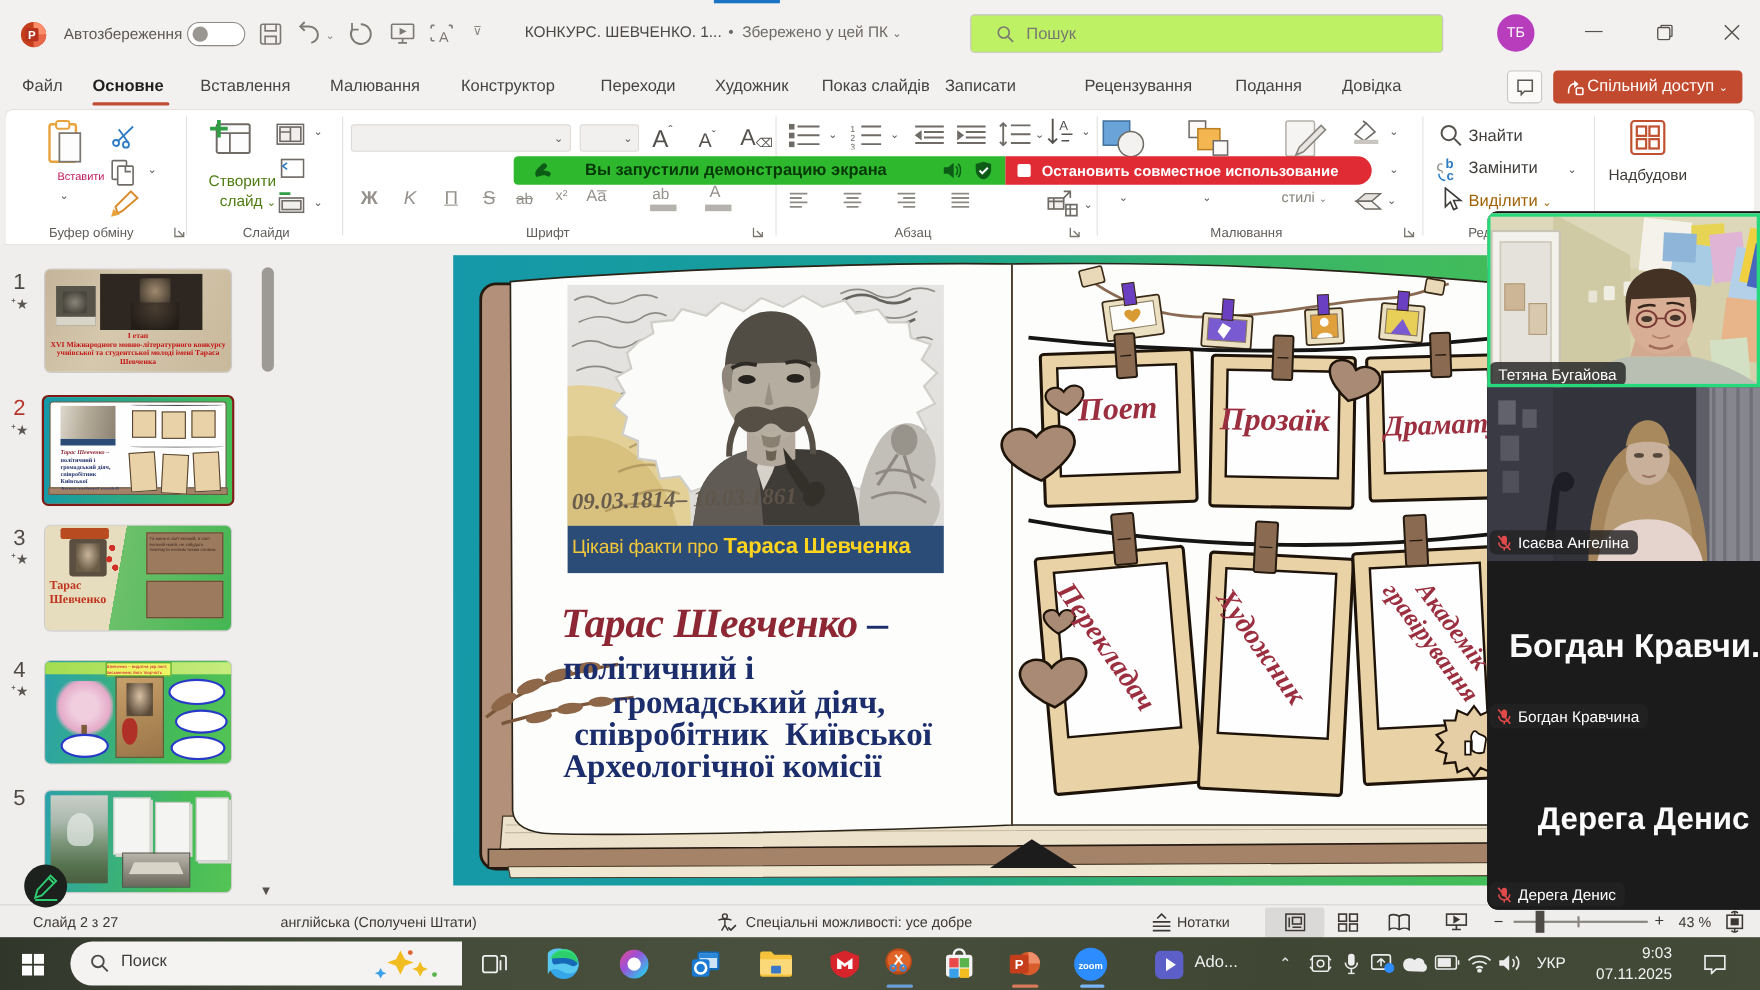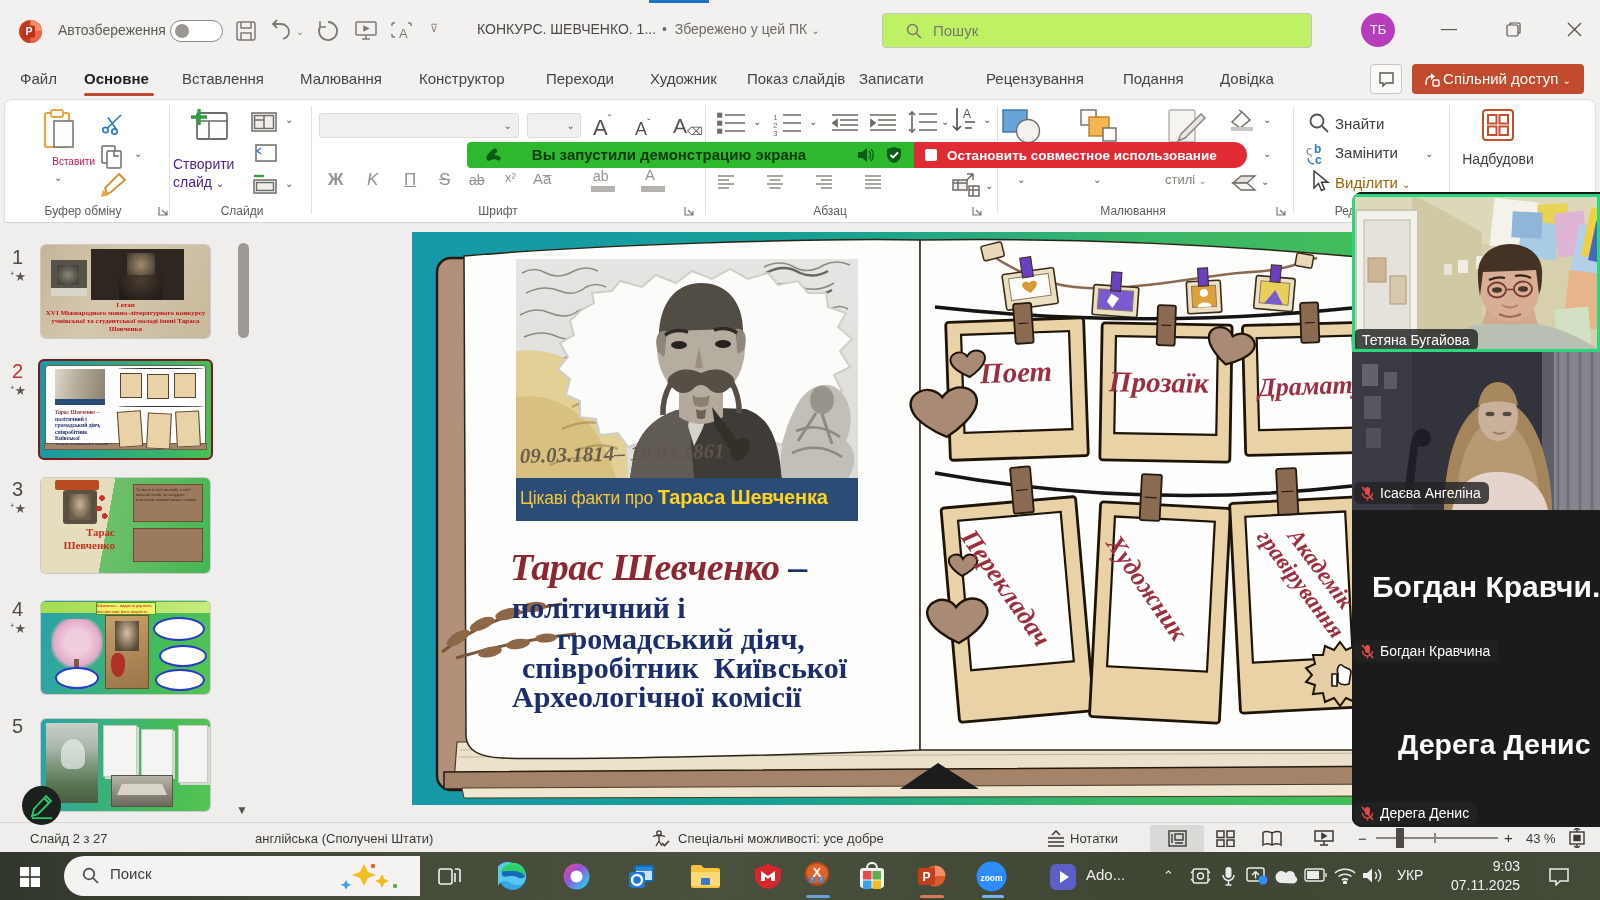--- a/index.html
+++ b/index.html
@@ -150,21 +150,21 @@
     <svg class="dlg" style="left:152px" width="12" height="12" viewBox="0 0 12 12" fill="none" stroke="#7a766f" stroke-width="1.2">
         <path d="M2 2v8h8M5 5l5 5M10 6v4h-4"></path>
       </svg>
     <div class="rsep" style="left:164px"></div>
     
     <svg class="abs" style="left:184px;top:7px" width="40" height="38" viewBox="0 0 40 38">
         <rect x="8" y="6" width="30" height="26" rx="1.5" fill="#fdfdfd" stroke="#6f6b66" stroke-width="1.8"></rect>
         <path d="M8 14h30M20 14v18" stroke="#6f6b66" stroke-width="1.6"></path>
         <path d="M10 2v16M2 10h16" stroke="#2f9e44" stroke-width="3.4"></path>
       </svg>
-    <div class="abs" style="left:168px;top:55px;width:78px;text-align:left;font-size:14px;color:#4c1d95;line-height:18px">Створити<br>слайд <span style="font-size:10px">⌄</span></div>
+    <div class="abs" style="left:168px;top:55px;width:78px;text-align:right;font-size:14px;color:#4d7c0f;line-height:18px">Створити<br>слайд <span style="font-size:10px">⌄</span></div>
     <svg class="abs" style="left:246px;top:12px" width="26" height="20" viewBox="0 0 26 20" fill="none" stroke="#6f6b66" stroke-width="1.5">
         <rect x="1" y="1" width="24" height="18"></rect>
         <rect x="3.5" y="3.5" width="19" height="13" fill="#f1efed"></rect>
         <path d="M13 3.5v13M3.5 8h9"></path>
       </svg>
     <div class="abs" style="left:280px;top:14px;font-size:10px;color:#5c5955">⌄</div>
     <svg class="abs" style="left:248px;top:42px" width="24" height="20" viewBox="0 0 24 20" fill="none" stroke="#6f6b66" stroke-width="1.5">
         <rect x="3" y="3" width="20" height="16"></rect>
         <path d="M8 6 4 9l4 3" stroke="#2e7cc4"></path>
       </svg>
@@ -364,21 +364,21 @@
       <div class="abs" style="left:107px;top:52px;width:24px;height:36px;background:#e9d2a7;border:1px solid #554433;transform:rotate(3deg)"></div>
       <div class="abs" style="left:136px;top:50px;width:24px;height:36px;background:#e9d2a7;border:1px solid #554433;transform:rotate(-3deg)"></div>
     </div>
     <div class="tnum" style="top:255px">3</div>
     <div class="tstar" style="top:276px">⁺★</div>
     <div class="thumb" style="top:255px;height:95px;background:linear-gradient(100deg,#e6dcbe 40%,#6cc06a 40%,#44b653)">
       <div class="abs" style="left:14px;top:2px;width:44px;height:10px;background:#b84c20;border-radius:2px"></div>
       <div class="abs" style="left:22px;top:12px;width:34px;height:34px;background:#5a4f40;border-radius:3px"></div>
       <div class="abs" style="left:28px;top:16px;width:22px;height:26px;background:radial-gradient(ellipse at 50% 40%,#c8b59a,#6b5c48 70%)"></div>
       <div class="abs" style="left:54px;top:14px;width:14px;height:30px;background:radial-gradient(circle 3px at 50% 20%,#d03028 90%,transparent),radial-gradient(circle 3px at 30% 55%,#d03028 90%,transparent),radial-gradient(circle 3px at 70% 80%,#d03028 90%,transparent)"></div>
-      <div class="abs" style="left:4px;top:48px;width:70px;text-align:right;color:#c0341d;font-weight:bold;font-size:11px;line-height:13px;font-family:'Liberation Serif',serif">Тарас<br>Шевченко</div>
+      <div class="abs" style="left:4px;top:48px;width:70px;text-align:left;color:#c0341d;font-weight:bold;font-size:11px;line-height:13px;font-family:'Liberation Serif',serif">Тарас<br>Шевченко</div>
       <div class="abs" style="left:92px;top:6px;width:70px;height:38px;background:#9c7a5e;border:1px solid #6b4c34;font-size:4px;color:#3b2b20;padding:2px;line-height:5px">Та мене в сім'ї великій, в сім'ї вольній новій, не забудьте пом'янути незлим тихим словом</div>
       <div class="abs" style="left:92px;top:50px;width:70px;height:34px;background:#9c7a5e;border:1px solid #6b4c34"></div>
     </div>
     <div class="tnum" style="top:375px">4</div>
     <div class="tstar" style="top:396px">⁺★</div>
     <div class="thumb" style="top:378px;height:93px;background:linear-gradient(100deg,#2aa2ab,#45bb58 70%,#55c455)">
       <div class="abs" style="left:0px;top:1px;width:169px;height:11px;background:linear-gradient(90deg,#a4dc50,#c6ec7e)"></div>
       <div class="abs" style="left:55px;top:1px;width:60px;height:13px;background:#eef564;border:1px solid #3b9c2f;font-size:4px;color:#c03;line-height:6px;overflow:hidden">Шевченко – видатна  укр.поет, письменник; його творчість знає весь світ</div>
       <div class="abs" style="left:10px;top:18px;width:52px;height:52px;background:radial-gradient(circle at 50% 45%,#f0cede 30%,#e4aac8 60%,transparent 72%)"></div>
       <div class="abs" style="left:33px;top:58px;width:5px;height:22px;background:#7c5a3c"></div>

